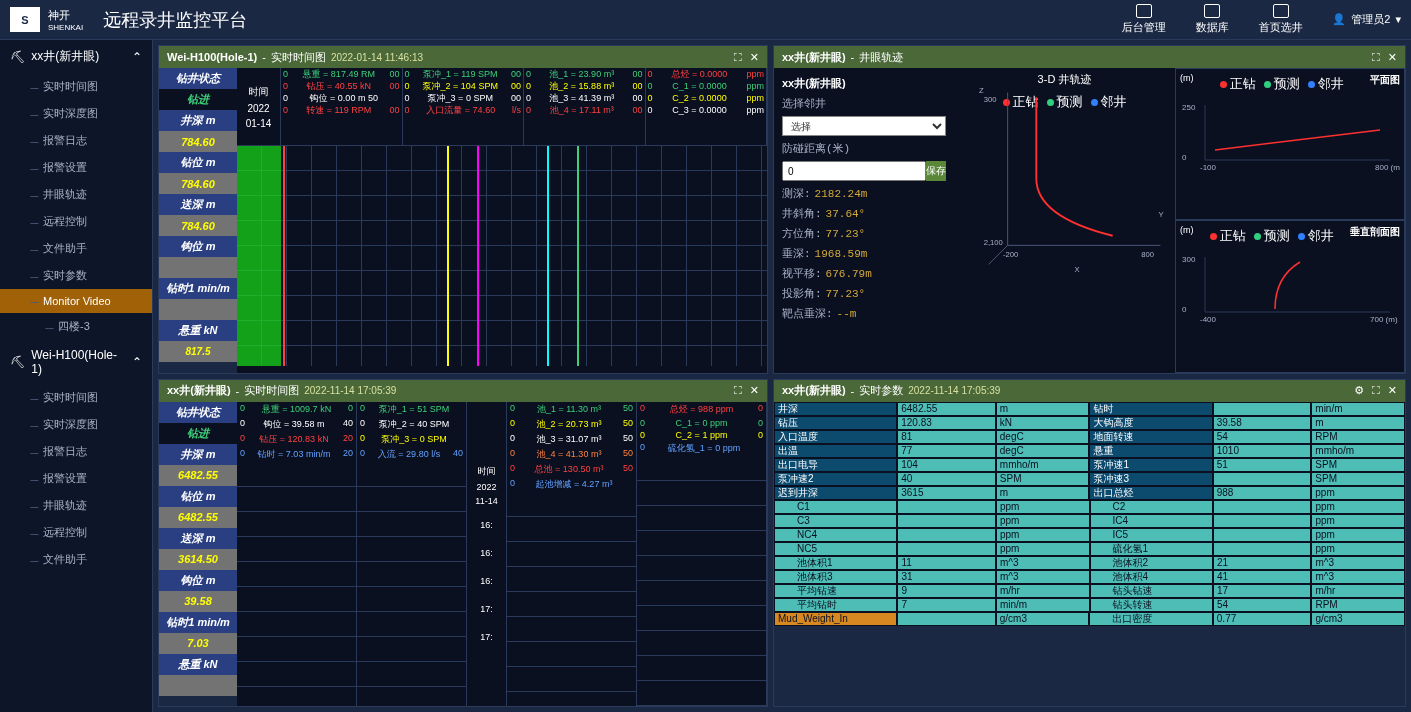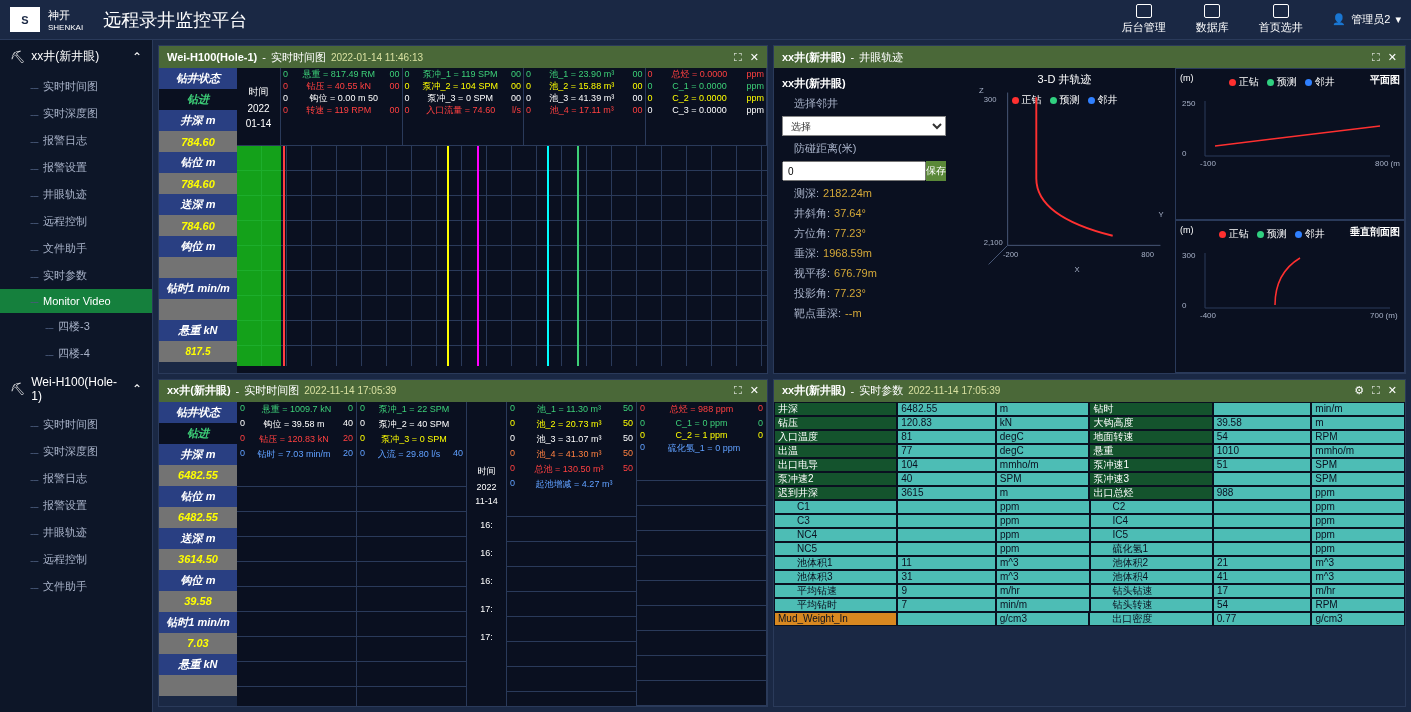--- a/index.html
+++ b/index.html
@@ -12,21 +12,21 @@
 .header-right { margin-left: auto; display: flex; gap: 30px; align-items: center; }
 .header-link { display: flex; flex-direction: column; align-items: center; gap: 2px; cursor: pointer; font-size: 11px; }
 .header-icon { width: 16px; height: 14px; border: 1px solid #fff; border-radius: 2px; }
 .user-info { display: flex; align-items: center; gap: 5px; }
 
 .main { display: flex; height: calc(100% - 40px); }
 .sidebar { width: 153px; background: #0d1628; overflow-y: auto; border-right: 1px solid #2a3a5a; }
 .sb-section { padding: 8px 10px; display: flex; align-items: center; gap: 6px; cursor: pointer; font-size: 12px; }
 .sb-section .chev { margin-left: auto; }
 .sb-item { padding: 6px 10px 6px 30px; cursor: pointer; font-size: 11px; color: #a8b2c8; display: flex; align-items: center; gap: 5px; }
-.sb-item:hover, .sb-item.active { background: #15803d; color: #fff; }
+.sb-item:hover, .sb-item.active { background: #a16207; color: #fff; }
 .sb-item::before { content: "---"; color: #4a5a7a; letter-spacing: -1px; }
 
 .content { flex: 1; padding: 5px; overflow: hidden; display: flex; flex-direction: column; gap: 5px; }
 .toolbar { height: 24px; display: flex; gap: 8px; align-items: center; padding: 0 10px; }
 .tb-btn { width: 44px; height: 20px; background: #1e3050; border: 1px solid #3a4a6a; color: #fff; font-size: 10px; cursor: pointer; }
 .tb-btn.active { background: #2e7dd7; border-color: #2e7dd7; }
 .save-tmpl { margin-left: auto; background: #2e7dd7; color: #fff; border: none; padding: 3px 12px; font-size: 11px; cursor: pointer; border-radius: 2px; }
 
 .grid { flex: 1; display: grid; grid-template-columns: 610px 1fr; grid-template-rows: 1fr 1fr; gap: 5px; overflow: hidden; }
 .panel { background: #1a2844; border: 1px solid #2a3a5a; display: flex; flex-direction: column; overflow: hidden; }
@@ -50,42 +50,42 @@
 .chart-header-row { display: flex; height: 78px; border-bottom: 1px solid #2a3a5a; }
 .time-hdr { width: 44px; display: flex; flex-direction: column; align-items: center; justify-content: center; font-size: 10px; gap: 4px; border-right: 1px solid #2a3a5a; }
 .track { flex: 1; border-right: 1px solid #2a3a5a; display: flex; flex-direction: column; font-size: 9px; min-width: 0; }
 .tr-line { display: flex; justify-content: space-between; padding: 0 2px; height: 12px; align-items: center; white-space: nowrap; overflow: hidden; }
 .chart-body { position: relative; height: 220px; background: repeating-linear-gradient(to right, transparent 0, transparent 24px, #2a3a5a 24px, #2a3a5a 25px), repeating-linear-gradient(to bottom, transparent 0, transparent 24px, #2a3a5a 24px, #2a3a5a 25px); }
 
 
 .traj-body { display: flex; width: 100%; }
 .traj-left { width: 180px; padding: 8px; background: #0a1020; font-size: 11px; }
 .traj-left b { color: #fff; }
-.traj-field { margin: 5px 12px; color: #a8b2c8; }
+.traj-field { margin: 5px 0; color: #a8b2c8; font-family: Liberation Mono, monospace; }
 .traj-field .v { color: #d4a838; margin-left: 4px; }
 .traj-input-row { display: flex; margin: 4px 0; }
 .traj-input-row input, .traj-input-row select { flex: 1; height: 20px; font-size: 10px; padding: 0 4px; }
 .traj-input-row select { background: #fff; color: #333; border: 1px solid #888; }
 .traj-input-row button { width: 34px; background: #5a8838; color: #fff; border: none; font-size: 10px; cursor: pointer; }
 .traj-mid { flex: 1; background: #0a1020; position: relative; }
 .traj-right { width: 230px; background: #0a1020; display: flex; flex-direction: column; }
 .traj-sub { flex: 1; border: 1px solid #2a3a5a; position: relative; padding: 4px; }
-.legend-row { display: flex; gap: 8px; justify-content: center; font-size: 10px; margin: 2px 16px; }
+.legend-row { display: flex; gap: 8px; justify-content: center; font-size: 13px; margin: 2px 16px; }
 .leg-dot { display: flex; align-items: center; gap: 3px; }
 .dot { width: 7px; height: 7px; border-radius: 50%; }
 
 
 .params-body { flex: 1; display: flex; flex-direction: column; overflow: hidden; }
 .params-grid { flex: 1; overflow-y: auto; }
 .params-row { display: flex; height: 14px; font-size: 10px; }
 .params-cell { border: 0.5px solid #0a1020; padding: 0 3px; display: flex; align-items: center; overflow: hidden; white-space: nowrap; }
 .pc-name { width: 125px; }
 .pc-val { width: 100px; background: #4dbdb5; color: #0a1020; }
 .pc-unit { width: 95px; background: #4dbdb5; color: #0a1020; }
-.pc-name.blue { background: #14532d; }
+.pc-name.blue { background: #0c4a6e; }
 .pc-name.teal { background: #4dbdb5; color: #0a1020; padding-left: 22px; }
 .pc-name.orange { background: #d88820; color: #0a1020; }
 .status-bar { height: 18px; background: #0a1020; display: flex; align-items: center; gap: 15px; padding: 0 10px; font-size: 10px; }
 .stat-item { display: flex; align-items: center; gap: 4px; }
 .stat-sq { width: 10px; height: 10px; }
 
 .mini-svg-chart { position: absolute; inset: 15px 5px 15px 25px; }
 .axis-tick { font-size: 8px; fill: #a8b2c8; }
 
 
@@ -139,21 +139,20 @@
         <div class="sb-item">报警日志</div>
         <div class="sb-item">报警设置</div>
         <div class="sb-item">井眼轨迹</div>
         <div class="sb-item">远程控制</div>
         <div class="sb-item">文件助手</div>
         <div class="sb-item">实时参数</div>
         <div class="sb-item active">Monitor Video</div>
       </div>
     <div id="sb-w1-sub">
         <div class="sb-item" style="padding-left:45px">四楼-3</div>
-        <div class="sb-item" style="padding-left:45px">四楼-4</div>
       </div>
     <div class="sb-section">
       <span>⛏</span>
       <span>Wei-H100(Hole-1)</span>
       <span class="chev">⌃</span>
     </div>
     <div id="sb-w2-items">
         <div class="sb-item">实时时间图</div>
         <div class="sb-item">实时深度图</div>
         <div class="sb-item">报警日志</div>
@@ -451,21 +450,21 @@
                   <div class="p3-hdr-cell" style="color:#60a0ff">
                     <span>0</span>
                     <span>钻时 = 7.03 min/m</span>
                     <span>20</span>
                   </div>
                   <div style="flex:1;background:repeating-linear-gradient(to bottom,transparent 0,transparent 24px,#2a3a5a 24px,#2a3a5a 25px)"></div>
                 </div>
               <div class="p3-track" style="width:110px" id="p3-c2">
                   <div class="p3-hdr-cell" style="color:#3dd078">
                     <span>0</span>
-                    <span>泵冲_1 = 22 SPM</span>
+                    <span>泵冲_1 = 51 SPM</span>
                     <span></span>
                   </div>
                   <div class="p3-hdr-cell" style="color:#fff">
                     <span>0</span>
                     <span>泵冲_2 = 40 SPM</span>
                     <span></span>
                   </div>
                   <div class="p3-hdr-cell" style="color:#ffff00">
                     <span>0</span>
                     <span>泵冲_3 = 0 SPM</span>

